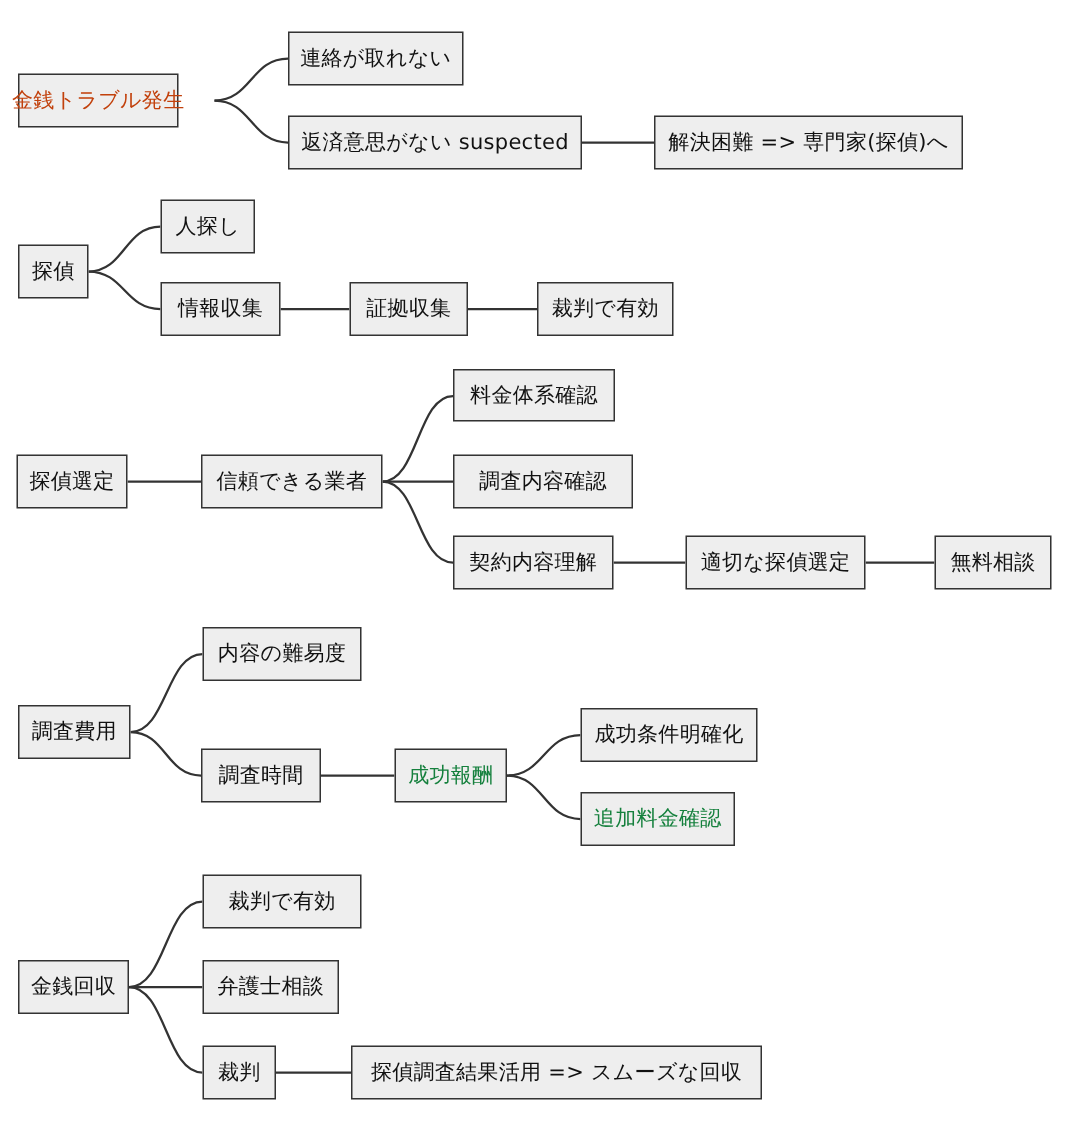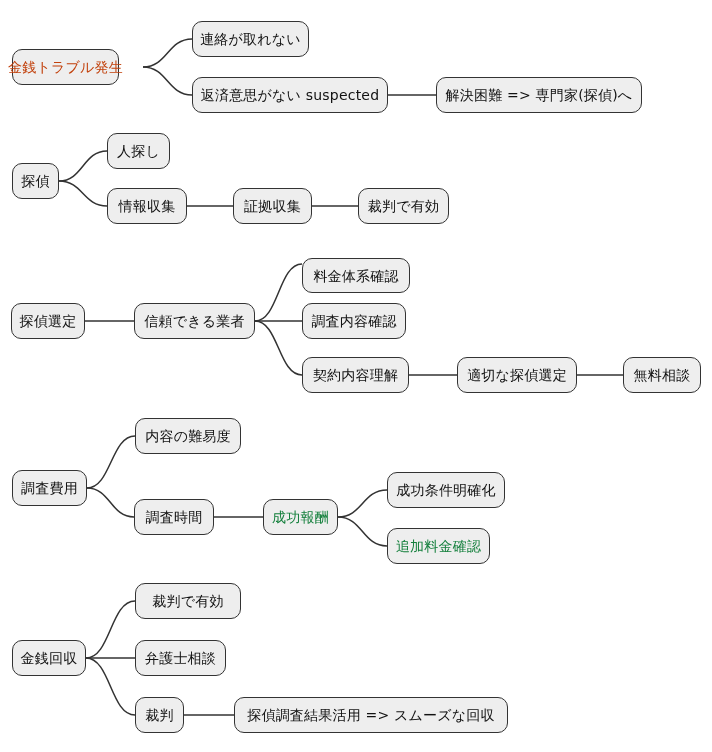--- a/index.html
+++ b/index.html
@@ -28,21 +28,21 @@
     top: 0;
     width: 712px;
     height: 752px;
   }
   .node {
     position: absolute;
     box-sizing: border-box;
     display: flex;
     align-items: center;
     justify-content: center;
-    border-radius: 10px;
+    border-radius: 0;
     font-size: 14px;
     line-height: 1;
     white-space: nowrap;
     letter-spacing: 0.2px;
   }
   .node .node-label {
     display: inline-block;
     padding: 0 4px;
   }
 </style>
@@ -101,24 +101,24 @@
       </div>
       <div class="node" style="left: 358px; top: 188px; width: 91px; height: 36px; background: rgb(238, 238, 238); border: 1.4px solid rgb(51, 51, 51); color: rgb(17, 17, 17);">
         <span class="node-label">裁判で有効</span>
       </div>
       <div class="node" style="left: 11px; top: 303px; width: 74px; height: 36px; background: rgb(238, 238, 238); border: 1.4px solid rgb(51, 51, 51); color: rgb(17, 17, 17);">
         <span class="node-label">探偵選定</span>
       </div>
       <div class="node" style="left: 134px; top: 303px; width: 121px; height: 36px; background: rgb(238, 238, 238); border: 1.4px solid rgb(51, 51, 51); color: rgb(17, 17, 17);">
         <span class="node-label">信頼できる業者</span>
       </div>
-      <div class="node" style="left: 302px; top: 246px; width: 108px; height: 35px; background: rgb(238, 238, 238); border: 1.4px solid rgb(51, 51, 51); color: rgb(17, 17, 17); margin-top: 12px;">
+      <div class="node" style="left: 302px; top: 246px; width: 108px; height: 35px; background: rgb(238, 238, 238); border: 1.4px solid rgb(51, 51, 51); color: rgb(17, 17, 17);">
         <span class="node-label">料金体系確認</span>
       </div>
-      <div class="node" style="left: 302px; top: 303px; width: 104px; height: 36px; background: rgb(238, 238, 238); border: 1.4px solid rgb(51, 51, 51); color: rgb(17, 17, 17);">
+      <div class="node" style="left: 302px; top: 303px; width: 120px; height: 36px; background: rgb(238, 238, 238); border: 1.4px solid rgb(51, 51, 51); color: rgb(17, 17, 17);">
         <span class="node-label">調査内容確認</span>
       </div>
       <div class="node" style="left: 457px; top: 357px; width: 120px; height: 36px; background: rgb(238, 238, 238); border: 1.4px solid rgb(51, 51, 51); color: rgb(17, 17, 17);">
         <span class="node-label">適切な探偵選定</span>
       </div>
       <div class="node" style="left: 302px; top: 357px; width: 107px; height: 36px; background: rgb(238, 238, 238); border: 1.4px solid rgb(51, 51, 51); color: rgb(17, 17, 17);">
         <span class="node-label">契約内容理解</span>
       </div>
       <div class="node" style="left: 623px; top: 357px; width: 78px; height: 36px; background: rgb(238, 238, 238); border: 1.4px solid rgb(51, 51, 51); color: rgb(17, 17, 17);">
         <span class="node-label">無料相談</span>

